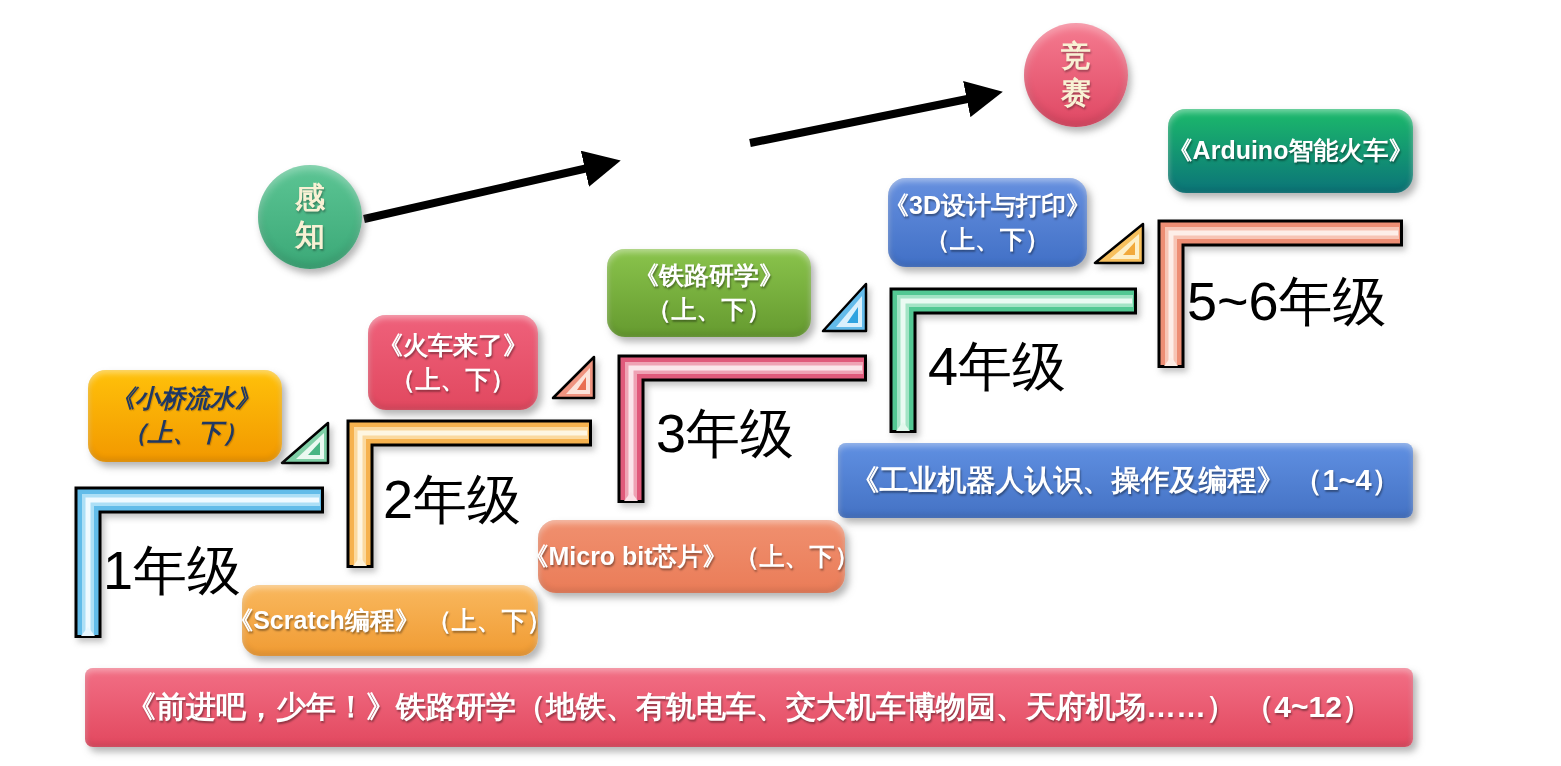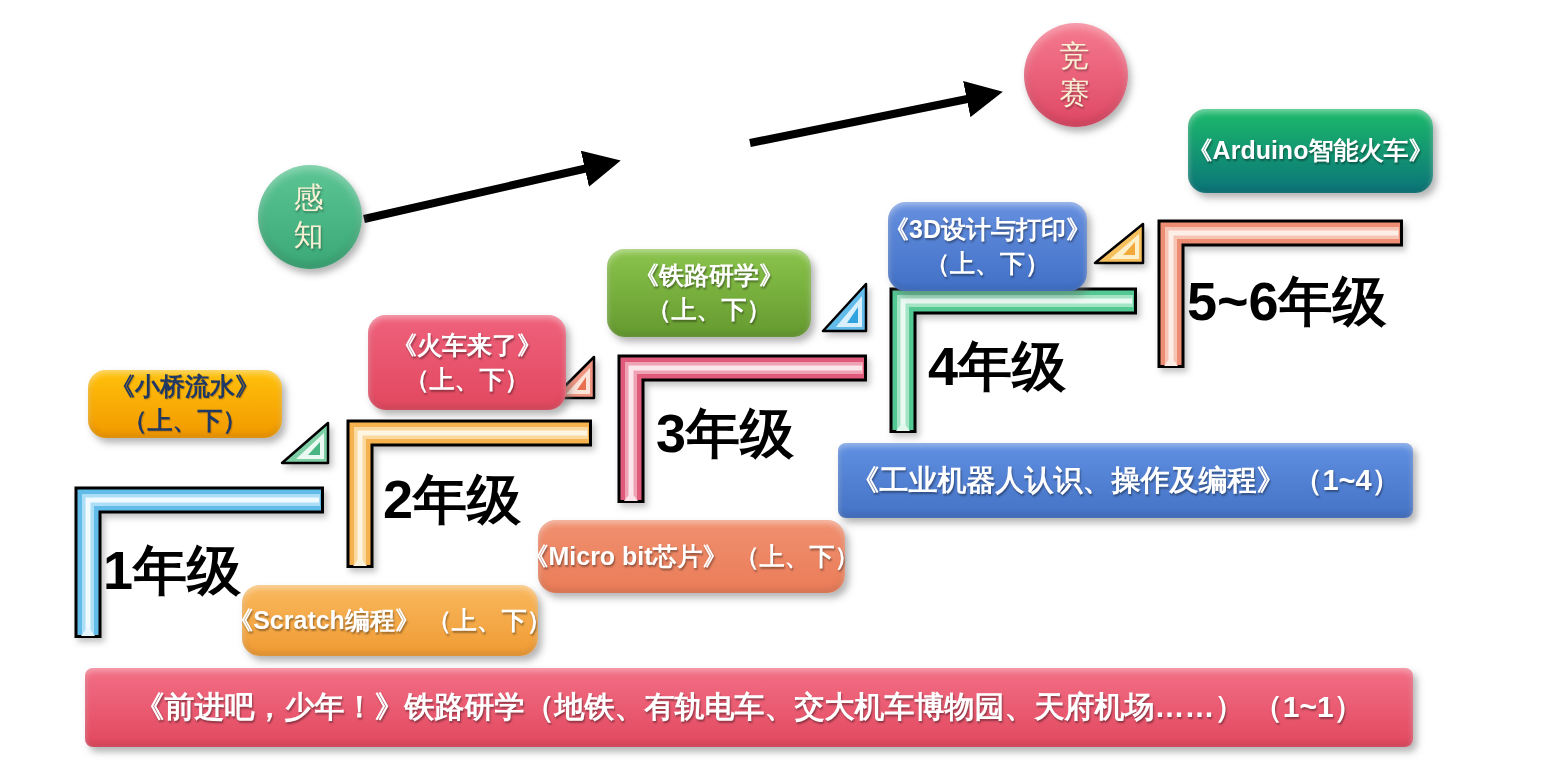--- a/index.html
+++ b/index.html
@@ -11,45 +11,45 @@
   
   .circle{
     position:absolute;width:104px;height:104px;border-radius:50%;
     display:flex;align-items:center;justify-content:center;
     box-shadow:3px 5px 7px rgba(90,90,90,.45), inset 0 4px 8px rgba(255,255,255,.35), inset 0 -5px 9px rgba(0,0,0,.12);
   }
   .c-ganzhi{left:258px;top:165px;background:linear-gradient(#5cc594,#3ba877);}
   .c-shijian{left:643px;top:103px;background:linear-gradient(#72a3e9,#4679cf);}
   .c-jingsai{left:1024px;top:23px;background:linear-gradient(#f57b90,#df4763);}
   .stage-label{
-    width:1.1em;font-size:30px;font-weight:normal;color:#f8f1d4;line-height:1.22;
-    word-break:break-all;text-shadow:1px 2px 2px rgba(0,0,0,.3);
+    width:1.1em;font-size:30px;font-weight:bold;color:#f8f1d4;line-height:1.22;
+    text-align:center;word-break:break-all;text-shadow:1px 2px 2px rgba(0,0,0,.3);
   }
   
   .step,.tri{position:absolute;filter:drop-shadow(3px 4px 3px rgba(120,120,120,.45));}
   
   .grade{
-    position:absolute;color:#000;font-size:54px;font-weight:700;line-height:1.1;white-space:nowrap;
+    position:absolute;color:#000;font-size:54px;font-weight:400;line-height:1.1;white-space:nowrap;
   }
   .g1{left:103px;top:541px;} .g2{left:383px;top:470px;} .g3{left:656px;top:404px;}
   .g4{left:928px;top:337px;} .g5{left:1187px;top:272px;}
   
   .card{
     position:absolute;border-radius:18px;display:flex;flex-direction:column;
     align-items:center;justify-content:center;text-align:center;font-weight:bold;
     box-shadow:4px 5px 7px rgba(110,110,110,.5), inset 0 3px 6px rgba(255,255,255,.45), inset 0 -3px 6px rgba(0,0,0,.12);
     color:#ffffff;text-shadow:1px 2px 2px rgba(0,0,0,.38);
   }
   .card .line{font-size:25px;line-height:1.35;white-space:nowrap;}
-  .b1{left:88px;top:370px;width:194px;height:68px;background:linear-gradient(#ffc10a,#f29800);
-      color:#1f3864;text-shadow:1px 1px 1px rgba(120,70,0,.35);}
-  .b2{left:368px;top:315px;width:198px;height:95px;background:linear-gradient(#ef617b,#e1485f);}
+  .b1{left:88px;top:370px;width:194px;height:92px;background:linear-gradient(#ffc10a,#f29800);
+      color:#1f3864;text-shadow:1px 1px 1px rgba(120,70,0,.35);font-style:italic;}
+  .b2{left:368px;top:315px;width:170px;height:95px;background:linear-gradient(#ef617b,#e1485f);}
   .b3{left:607px;top:249px;width:204px;height:88px;background:linear-gradient(#8ac44c,#659a2f);}
-  .b4{left:888px;top:202px;width:199px;height:89px;background:linear-gradient(#6690df,#4170c6);}
-  .b5{left:1168px;top:109px;width:245px;height:84px;background:linear-gradient(#1cba6b,#0b7478);margin-left:20px;}
+  .b4{left:888px;top:178px;width:199px;height:89px;background:linear-gradient(#6690df,#4170c6);}
+  .b5{left:1168px;top:109px;width:245px;height:84px;background:linear-gradient(#1cba6b,#0b7478);}
   .b6{left:242px;top:585px;width:296px;height:71px;background:linear-gradient(#f9b85e,#f09b33);}
   .b7{left:538px;top:520px;width:307px;height:73px;background:linear-gradient(#f0906f,#ea7c58);}
   .banner{
     position:absolute;border-radius:8px;display:flex;align-items:center;justify-content:center;
     text-align:center;font-weight:bold;color:#fff;text-shadow:1px 2px 2px rgba(0,0,0,.38);
     box-shadow:4px 5px 7px rgba(110,110,110,.5), inset 0 3px 6px rgba(255,255,255,.4), inset 0 -3px 6px rgba(0,0,0,.12);
     white-space:nowrap;
   }
   .b8{left:838px;top:443px;width:575px;height:75px;font-size:29px;background:linear-gradient(#6090e2,#4472c4);}
   .b9{left:85px;top:668px;width:1328px;height:79px;font-size:30px;background:linear-gradient(#f26f85,#e2485f);}
@@ -159,15 +159,15 @@
     <span class="line">《Arduino智能火车》</span>
   </div>
   <div class="card b7">
     <span class="line">《Micro bit芯片》 （上、下）</span>
   </div>
   <div class="card b6">
     <span class="line">《Scratch编程》 （上、下）</span>
   </div>
 
   <div class="banner b8">《工业机器人认识、操作及编程》 （1~4）</div>
-  <div class="banner b9">《前进吧，少年！》铁路研学（地铁、有轨电车、交大机车博物园、天府机场……） （1~1）</div>
+  <div class="banner b9">《前进吧，少年！》铁路研学（地铁、有轨电车、交大机车博物园、天府机场……） （4~12）</div>
 
 </div>
 
 </body></html>

